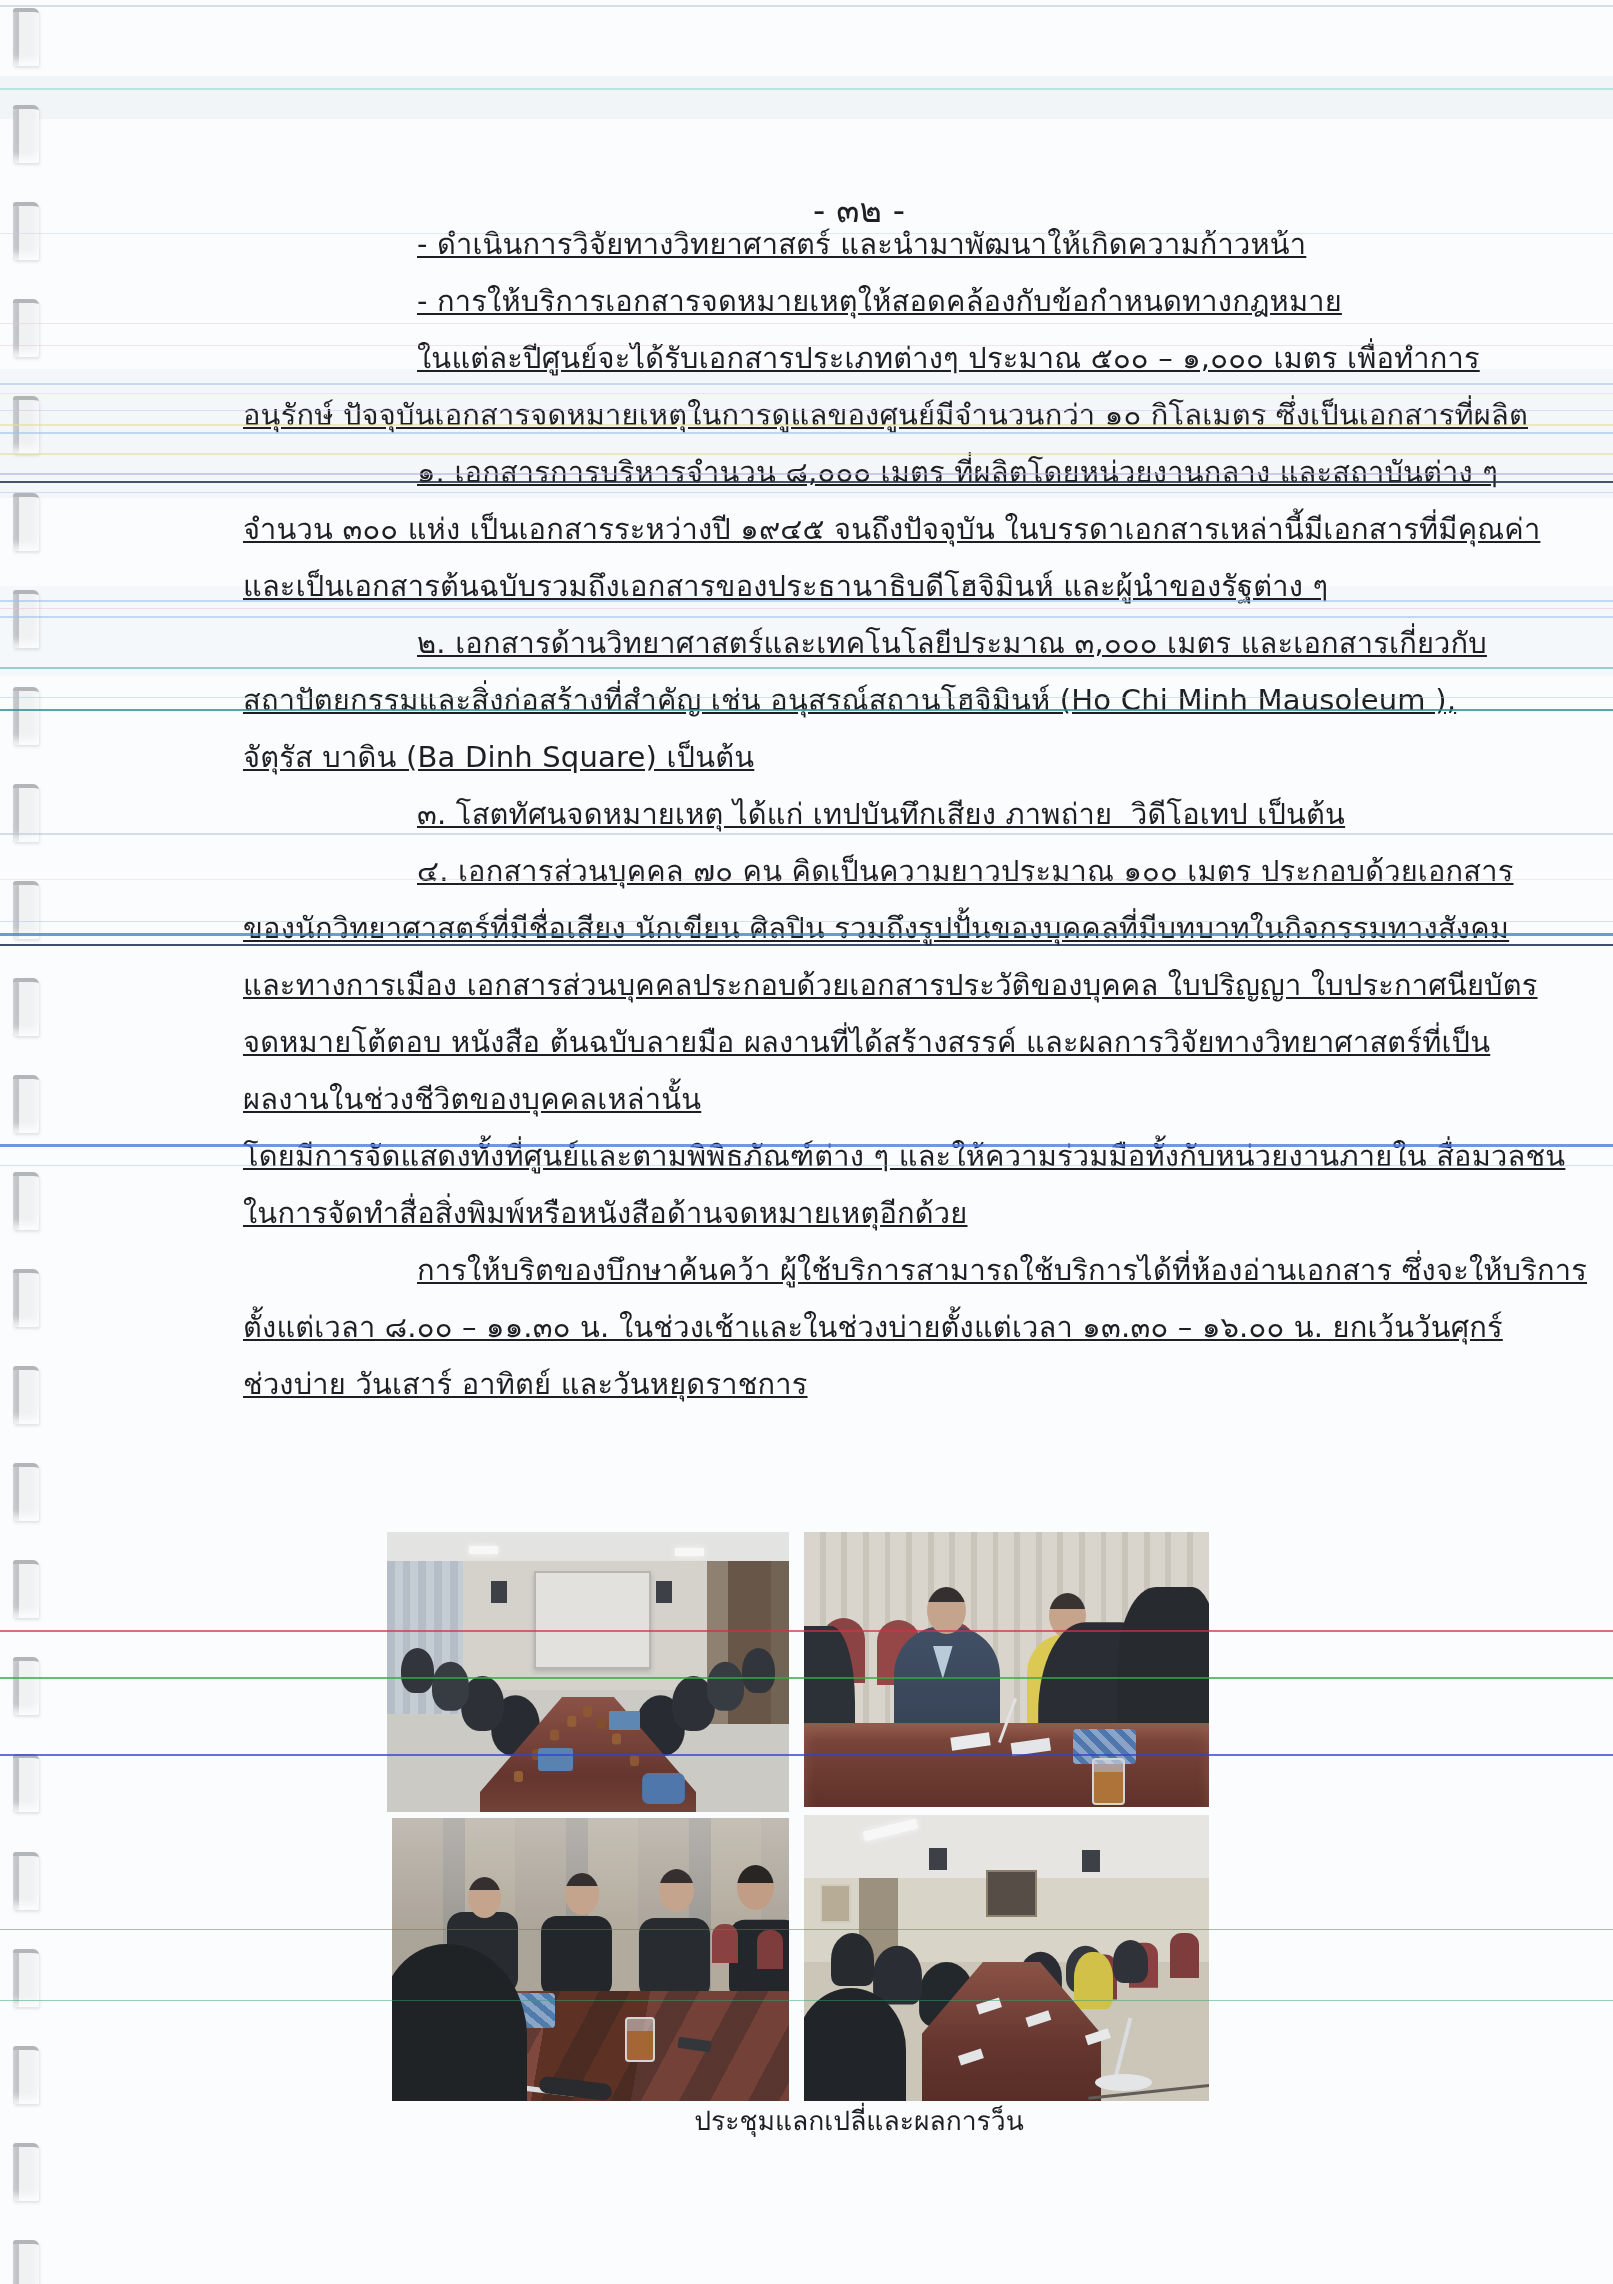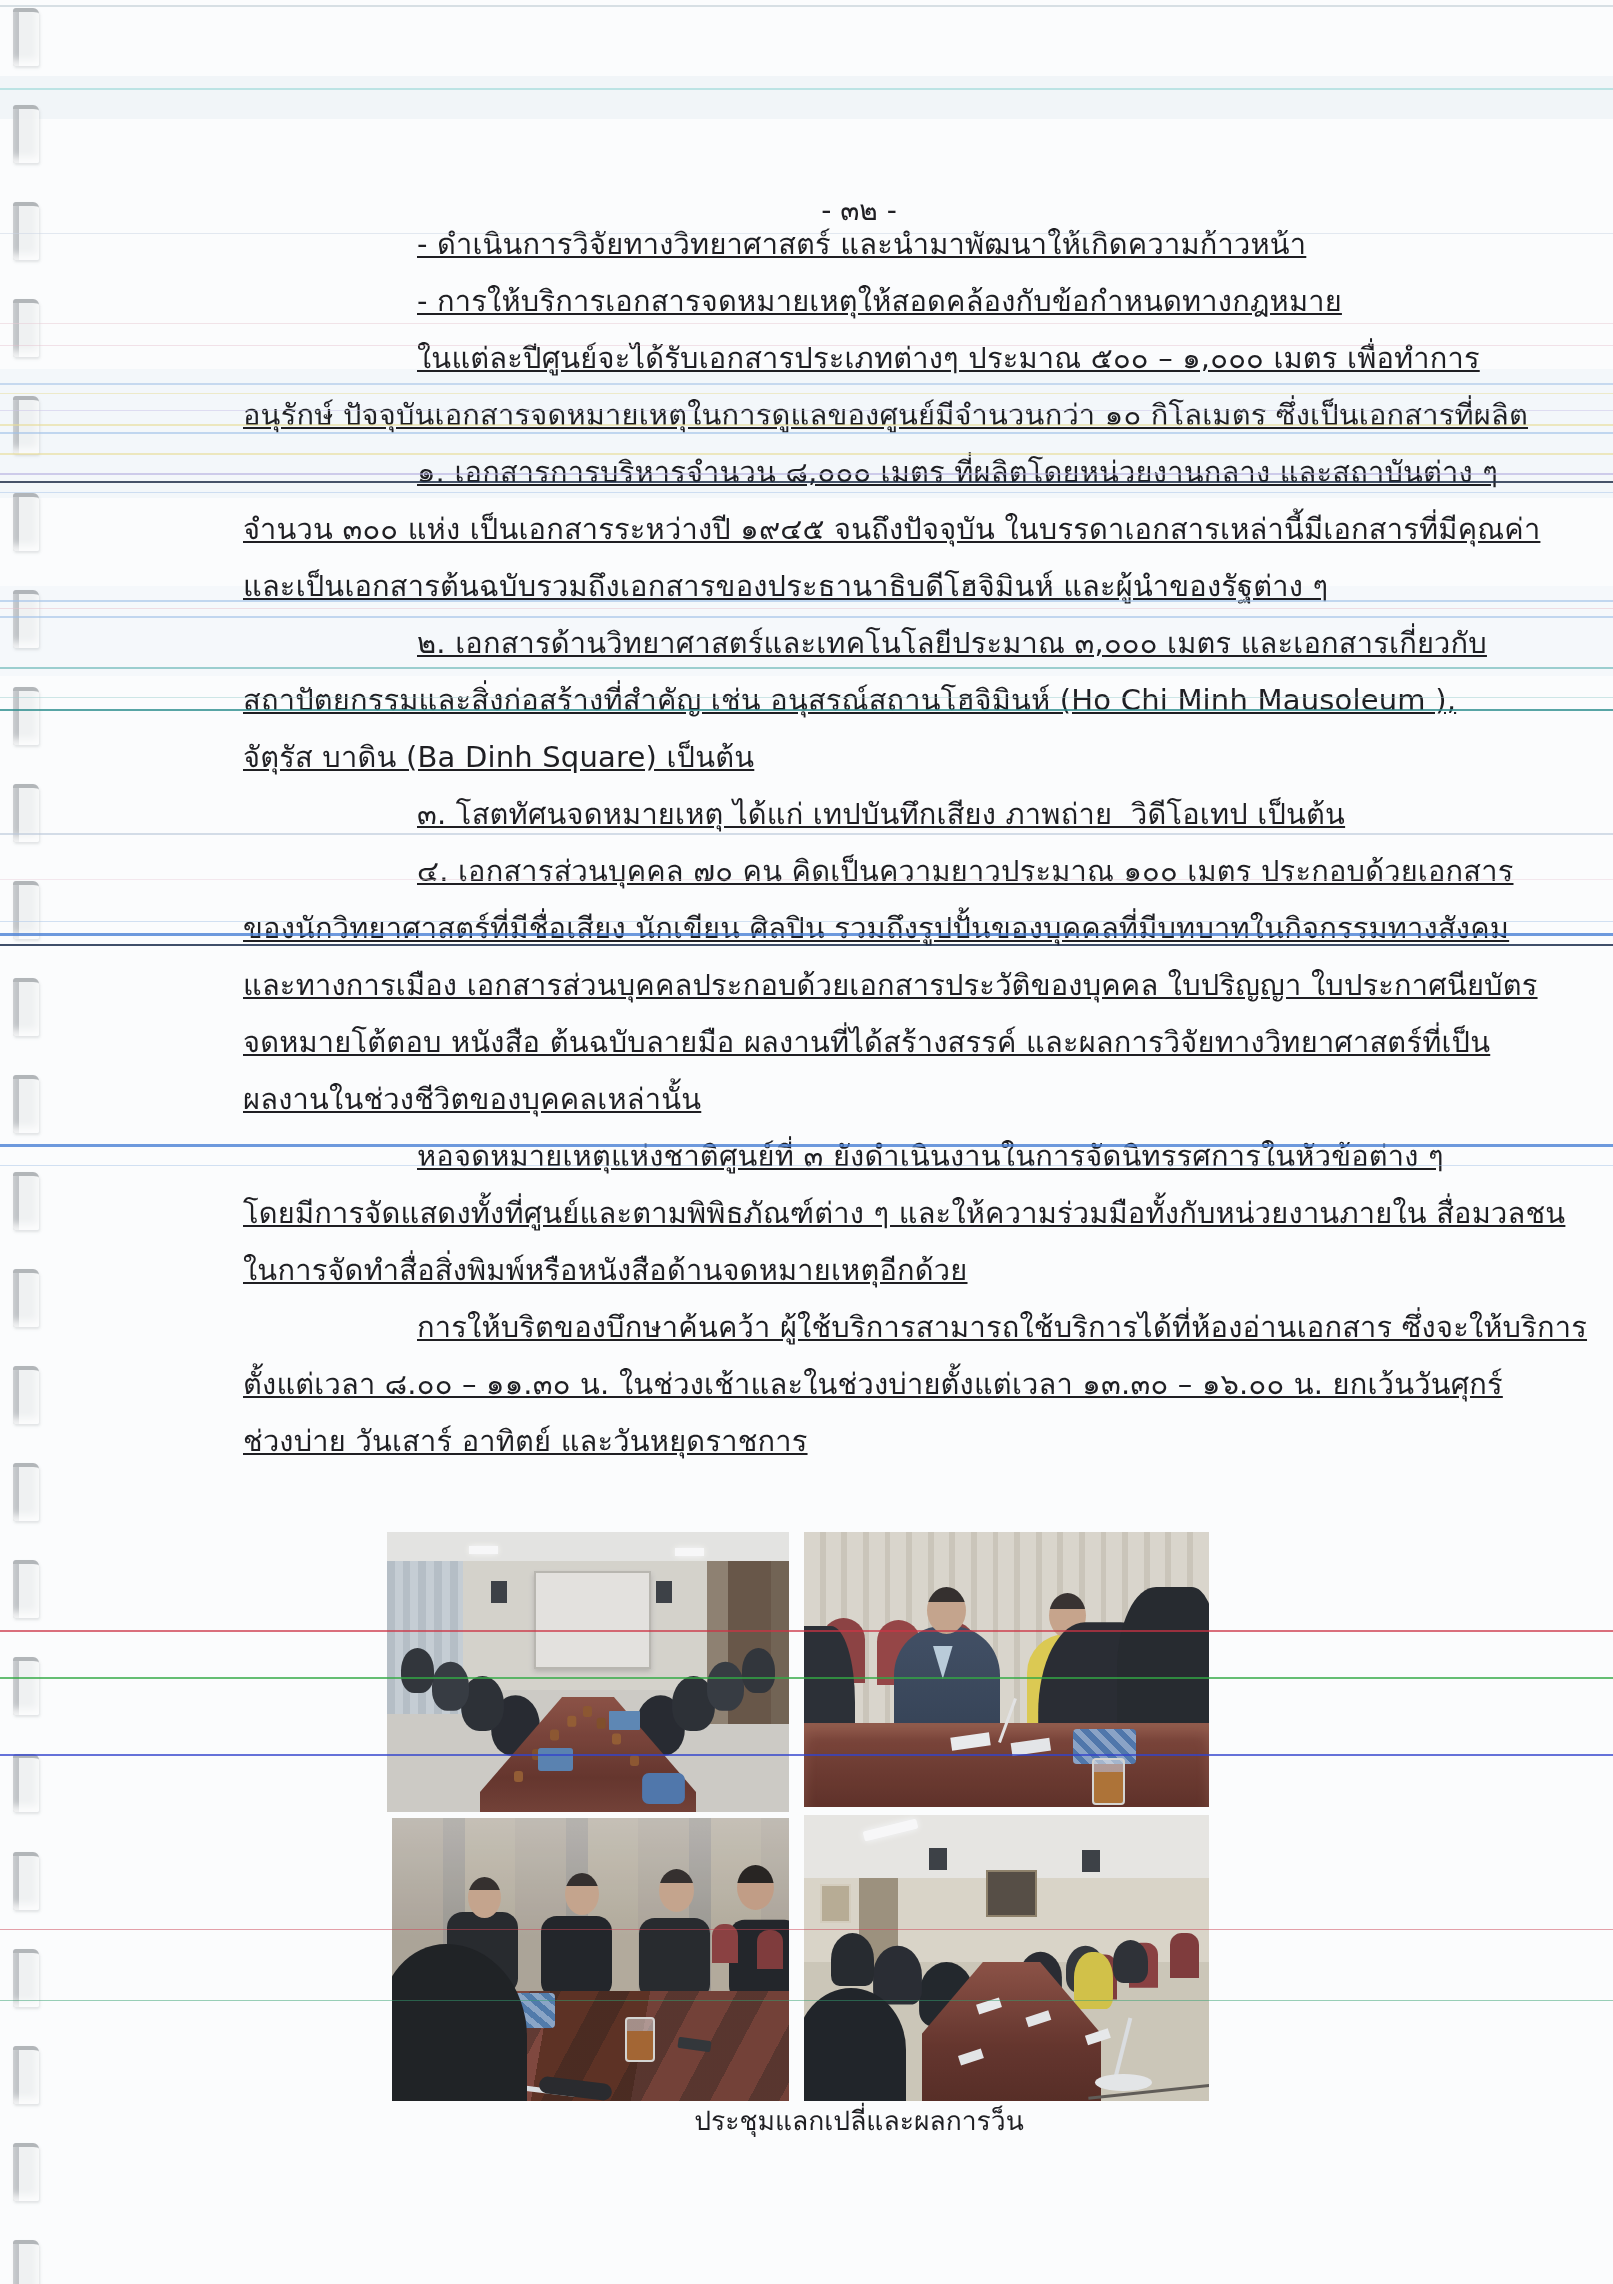--- a/index.html
+++ b/index.html
@@ -19,21 +19,21 @@
     background:linear-gradient(90deg,#b6babe 0 5.9px,#eef0f1 5.9px);
     border-top:4.9px solid #a6aaae;border-radius:2.9px 5.9px 2px 2px;
     box-shadow:inset -2px -5.9px 7.8px rgba(255,255,255,.8),1px 2px 2.9px rgba(160,165,170,.35);
     opacity:.85;
   }
   
   #artifacts{position:absolute;inset:0;pointer-events:none;z-index:50;}
   .scanline{position:absolute;left:0;width:100%;}
   
   .pagenum{position:absolute;top:182px;left:663px;width:392px;height:57px;line-height:57px;
-    text-align:center;font-size:28px;}
+    text-align:center;font-size:34px;}
   .textblock{position:absolute;top:216px;left:243px;width:1186px;text-decoration:underline;}
   .tl{height:57px;line-height:57px;font-size:29px;white-space:pre;letter-spacing:0.2px;}
   .tl.ind{padding-left:174px;}
   .caption{position:absolute;top:2099px;left:369px;width:980px;height:43px;line-height:43px;
     text-align:center;font-size:26.5px;}
   
   .photo{position:absolute;overflow:hidden;filter:blur(0.5px) contrast(.96) saturate(.92);background:#cfcdc6;}
   .photo::after{content:'';position:absolute;inset:0;background:rgba(213,221,228,.08);}
   .p1{left:387px;top:1532px;width:402px;height:280px;}
   .p2{left:804px;top:1532px;width:405px;height:275px;}
@@ -176,21 +176,20 @@
       <div class="tl">และเป็นเอกสารต้นฉบับรวมถึงเอกสารของประธานาธิบดีโฮจิมินห์ และผู้นำของรัฐต่าง ๆ</div>
       <div class="tl ind">๒. เอกสารด้านวิทยาศาสตร์และเทคโนโลยีประมาณ ๓,๐๐๐ เมตร และเอกสารเกี่ยวกับ</div>
       <div class="tl">สถาปัตยกรรมและสิ่งก่อสร้างที่สำคัญ เช่น อนุสรณ์สถานโฮจิมินห์ (Ho Chi Minh Mausoleum ),</div>
       <div class="tl">จัตุรัส บาดิน (Ba Dinh Square) เป็นต้น</div>
       <div class="tl ind">๓. โสตทัศนจดหมายเหตุ ได้แก่ เทปบันทึกเสียง ภาพถ่าย  วิดีโอเทป เป็นต้น</div>
       <div class="tl ind">๔. เอกสารส่วนบุคคล ๗๐ คน คิดเป็นความยาวประมาณ ๑๐๐ เมตร ประกอบด้วยเอกสาร</div>
       <div class="tl">ของนักวิทยาศาสตร์ที่มีชื่อเสียง นักเขียน ศิลปิน รวมถึงรูปปั้นของบุคคลที่มีบทบาทในกิจกรรมทางสังคม</div>
       <div class="tl">และทางการเมือง เอกสารส่วนบุคคลประกอบด้วยเอกสารประวัติของบุคคล ใบปริญญา ใบประกาศนียบัตร</div>
       <div class="tl">จดหมายโต้ตอบ หนังสือ ต้นฉบับลายมือ ผลงานที่ได้สร้างสรรค์ และผลการวิจัยทางวิทยาศาสตร์ที่เป็น</div>
       <div class="tl">ผลงานในช่วงชีวิตของบุคคลเหล่านั้น</div>
-      <div class="tl ind">หอจดหมายเหตุแห่งชาติศูนย์ที่ ๓ ยังดำเนินงานในการจัดนิทรรศการในหัวข้อต่าง ๆ</div>
       <div class="tl">โดยมีการจัดแสดงทั้งที่ศูนย์และตามพิพิธภัณฑ์ต่าง ๆ และให้ความร่วมมือทั้งกับหน่วยงานภายใน สื่อมวลชน</div>
       <div class="tl">ในการจัดทำสื่อสิ่งพิมพ์หรือหนังสือด้านจดหมายเหตุอีกด้วย</div>
       <div class="tl ind">การให้บริตของบึกษาค้นคว้า ผู้ใช้บริการสามารถใช้บริการได้ที่ห้องอ่านเอกสาร ซึ่งจะให้บริการ</div>
       <div class="tl">ตั้งแต่เวลา ๘.๐๐ – ๑๑.๓๐ น. ในช่วงเช้าและในช่วงบ่ายตั้งแต่เวลา ๑๓.๓๐ – ๑๖.๐๐ น. ยกเว้นวันศุกร์</div>
       <div class="tl">ช่วงบ่าย วันเสาร์ อาทิตย์ และวันหยุดราชการ</div>
     </div>
 
   <div class="photo p1">
     <div class="p1-ceiling"></div>
     <div class="p1-light"></div>

